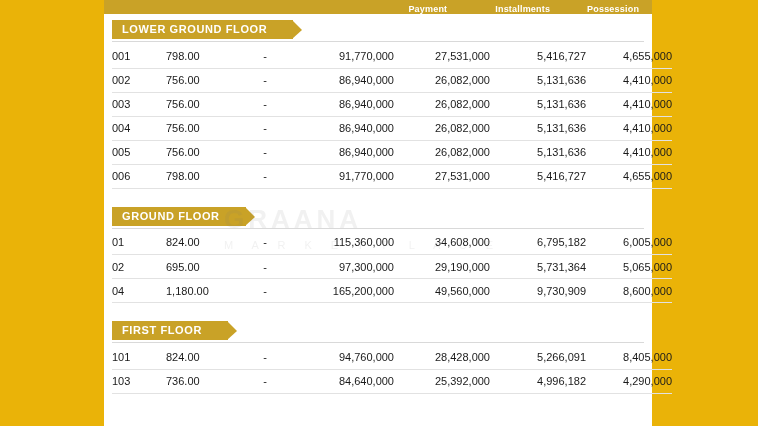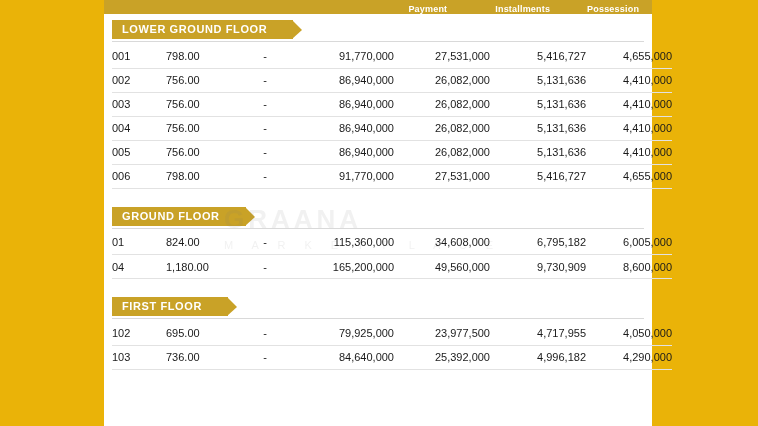--- a/index.html
+++ b/index.html
@@ -230,45 +230,54 @@
             <tr>
               <td class="unit">01</td>
               <td class="area">824.00</td>
               <td class="view">-</td>
               <td class="total">115,360,000</td>
               <td class="down">34,608,000</td>
               <td class="inst">6,795,182</td>
               <td class="poss">6,005,000</td>
             </tr>
             <tr>
+              <td class="unit">02</td>
+              <td class="area">695.00</td>
+              <td class="view">-</td>
+              <td class="total">97,300,000</td>
+              <td class="down">29,190,000</td>
+              <td class="inst">5,731,364</td>
+              <td class="poss">5,065,000</td>
+            </tr>
+            <tr>
               <td class="unit">04</td>
               <td class="area">1,180.00</td>
               <td class="view">-</td>
               <td class="total">165,200,000</td>
               <td class="down">49,560,000</td>
               <td class="inst">9,730,909</td>
               <td class="poss">8,600,000</td>
             </tr>
           </tbody>
         </table>
         <div class="spacer"></div>
         <div class="banner-wrap">
           <div class="banner">FIRST FLOOR</div>
           <div class="banner-line"></div>
         </div>
         <table class="grid">
           <tbody>
             <tr>
-              <td class="unit">102</td>
-              <td class="area">695.00</td>
-              <td class="view">-</td>
-              <td class="total">79,925,000</td>
-              <td class="down">23,977,500</td>
-              <td class="inst">4,717,955</td>
-              <td class="poss">4,050,000</td>
+              <td class="unit">101</td>
+              <td class="area">824.00</td>
+              <td class="view">-</td>
+              <td class="total">94,760,000</td>
+              <td class="down">28,428,000</td>
+              <td class="inst">5,266,091</td>
+              <td class="poss">8,405,000</td>
             </tr>
             <tr>
               <td class="unit">103</td>
               <td class="area">736.00</td>
               <td class="view">-</td>
               <td class="total">84,640,000</td>
               <td class="down">25,392,000</td>
               <td class="inst">4,996,182</td>
               <td class="poss">4,290,000</td>
             </tr>

